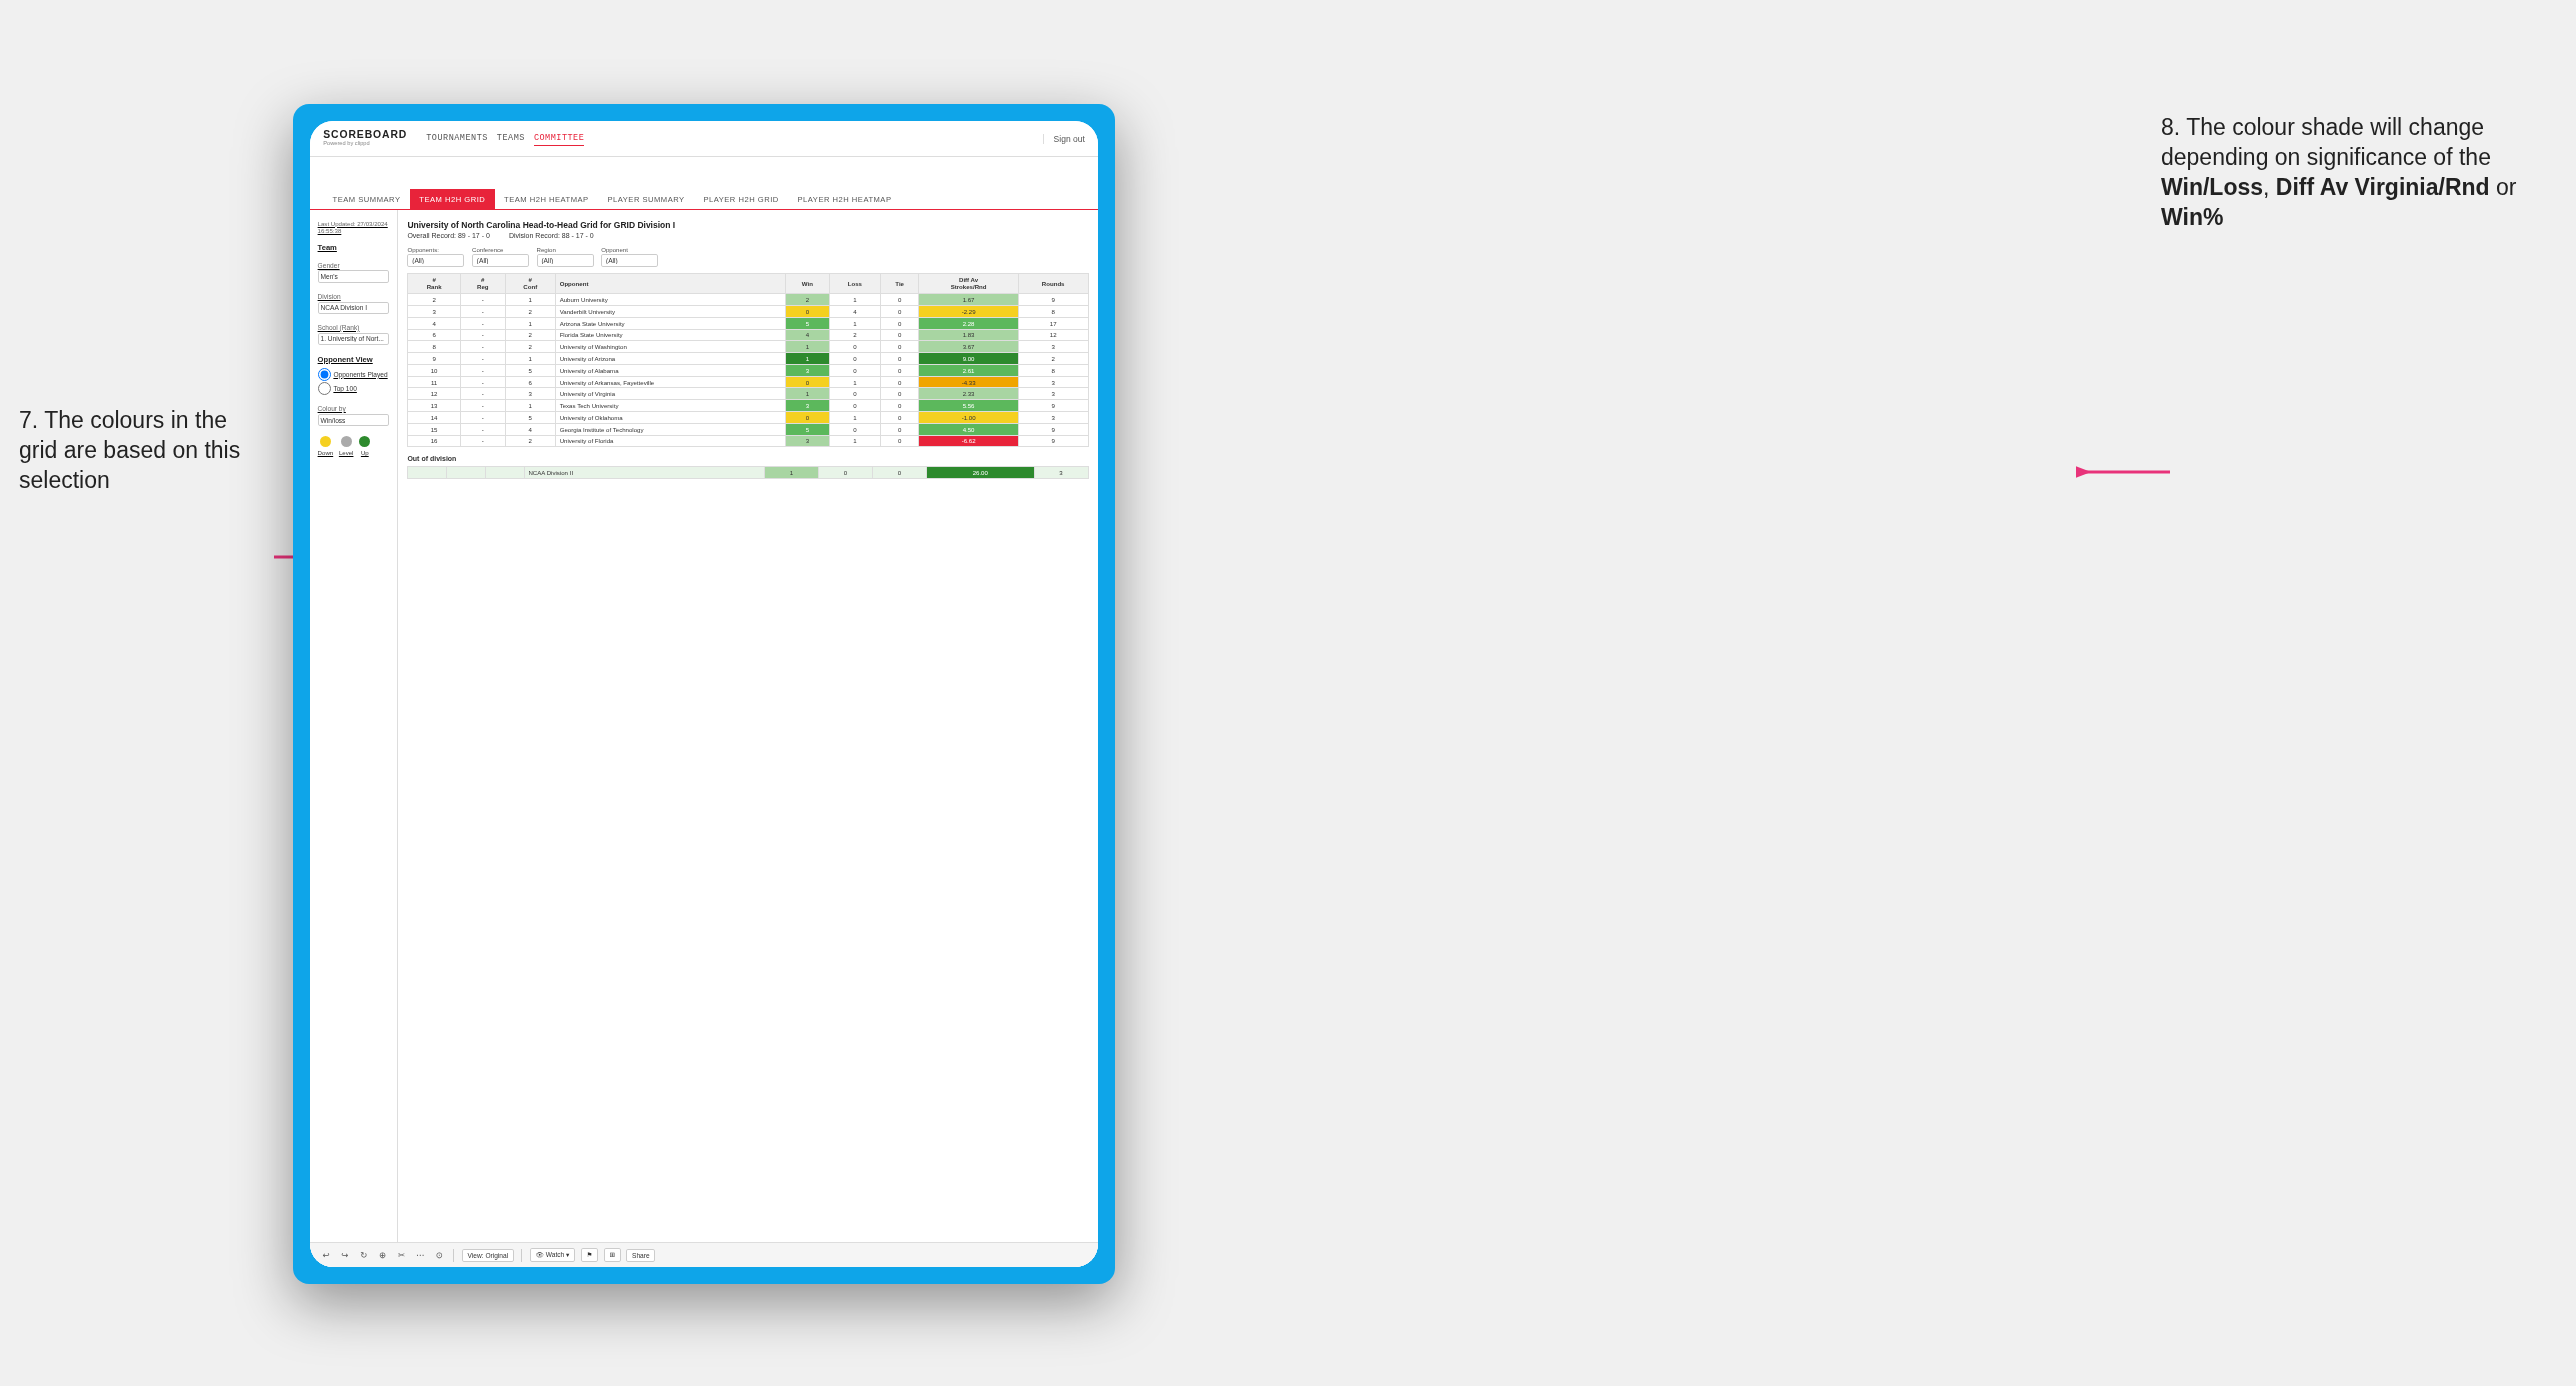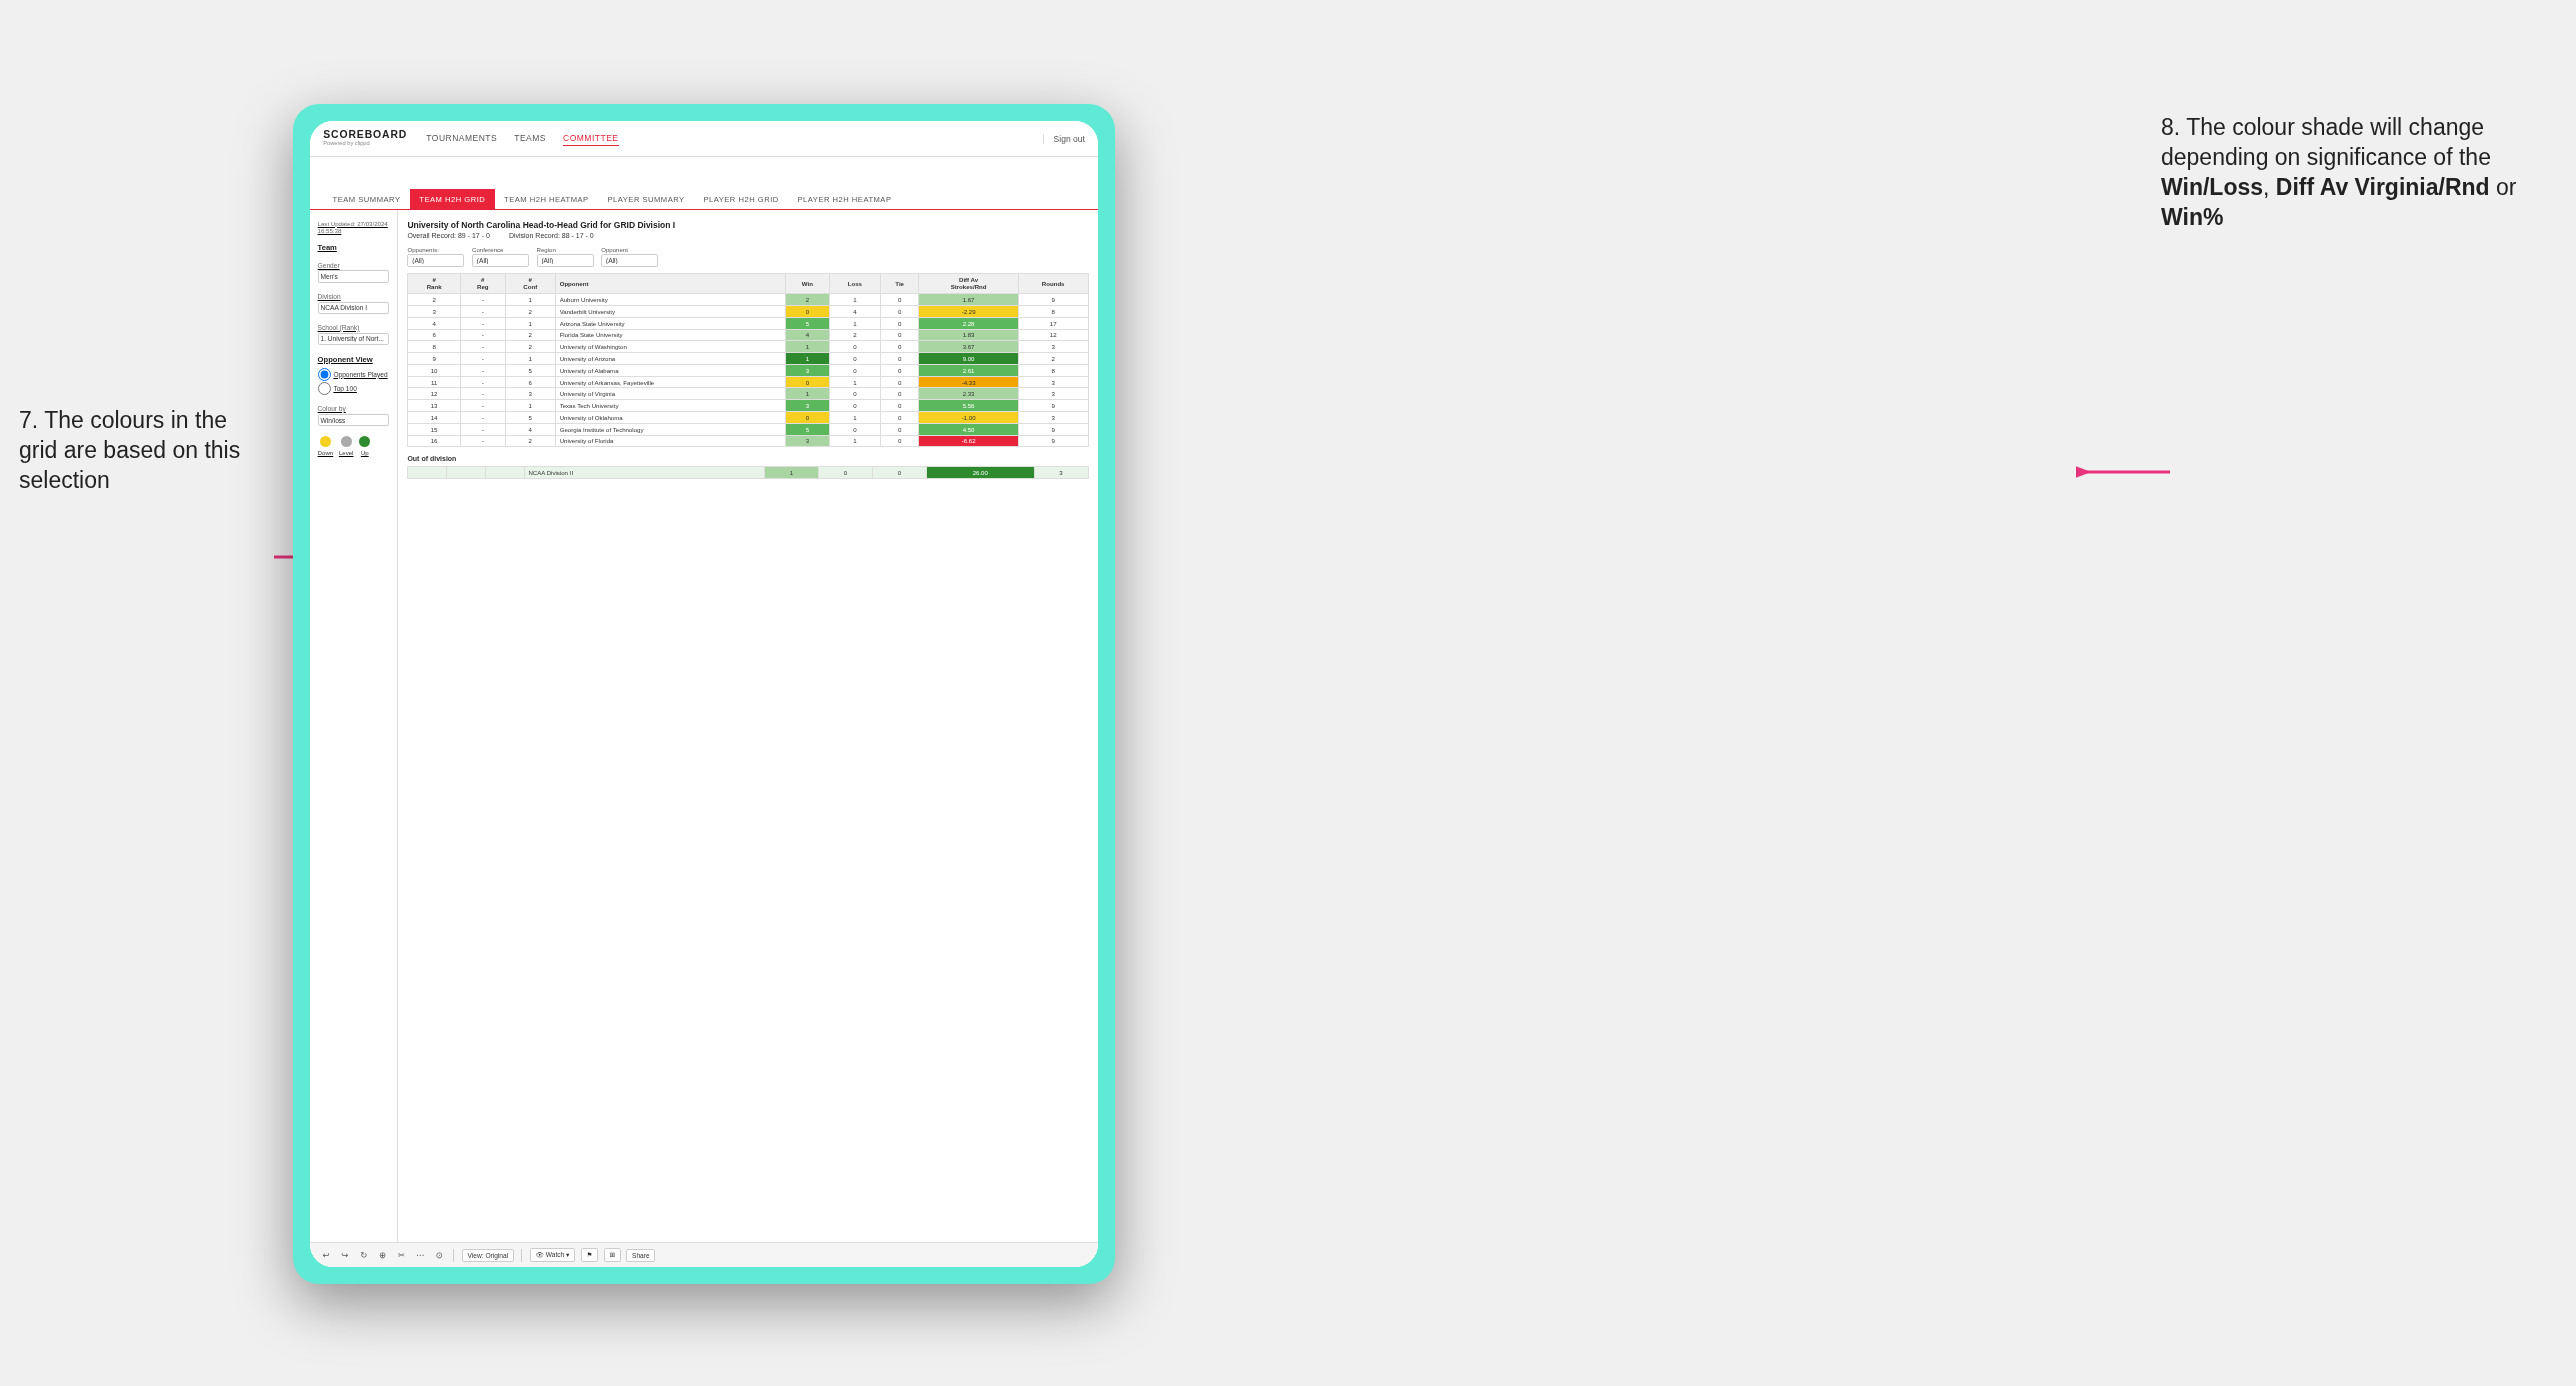--- a/index.html
+++ b/index.html
@@ -12,22 +12,22 @@
       overflow: hidden;
     }
 
     
     .tablet-frame {
       position: absolute;
       left: 293px;
       top: 104px;
       width: 822px;
       height: 1180px;
-      background: #5eead4;
-      border-radius: 26px;
+      background: #0ea5e9;
+      border-radius: 16px;
       box-shadow: 0 19px 57px rgba(0,0,0,0.4);
       padding: 17px;
     }
 
     .tablet-screen {
       width: 100%;
       height: 100%;
       background: #fff;
       border-radius: 23px;
       overflow: hidden;
@@ -59,22 +59,23 @@
     }
 
     .logo-sub {
       font-size: 5.7px;
       color: #888;
       line-height: 1;
     }
 
     .nav-items {
       display: flex;
-      gap: 17px;
+      gap: 9px;
       flex: 1;
+      font-family: Liberation Mono, monospace;
     }
 
     .nav-item {
       font-size: 8.5px;
       color: #555;
       cursor: pointer;
       padding: 1.9px 0;
       text-transform: uppercase;
       letter-spacing: 0.5px;
     }

